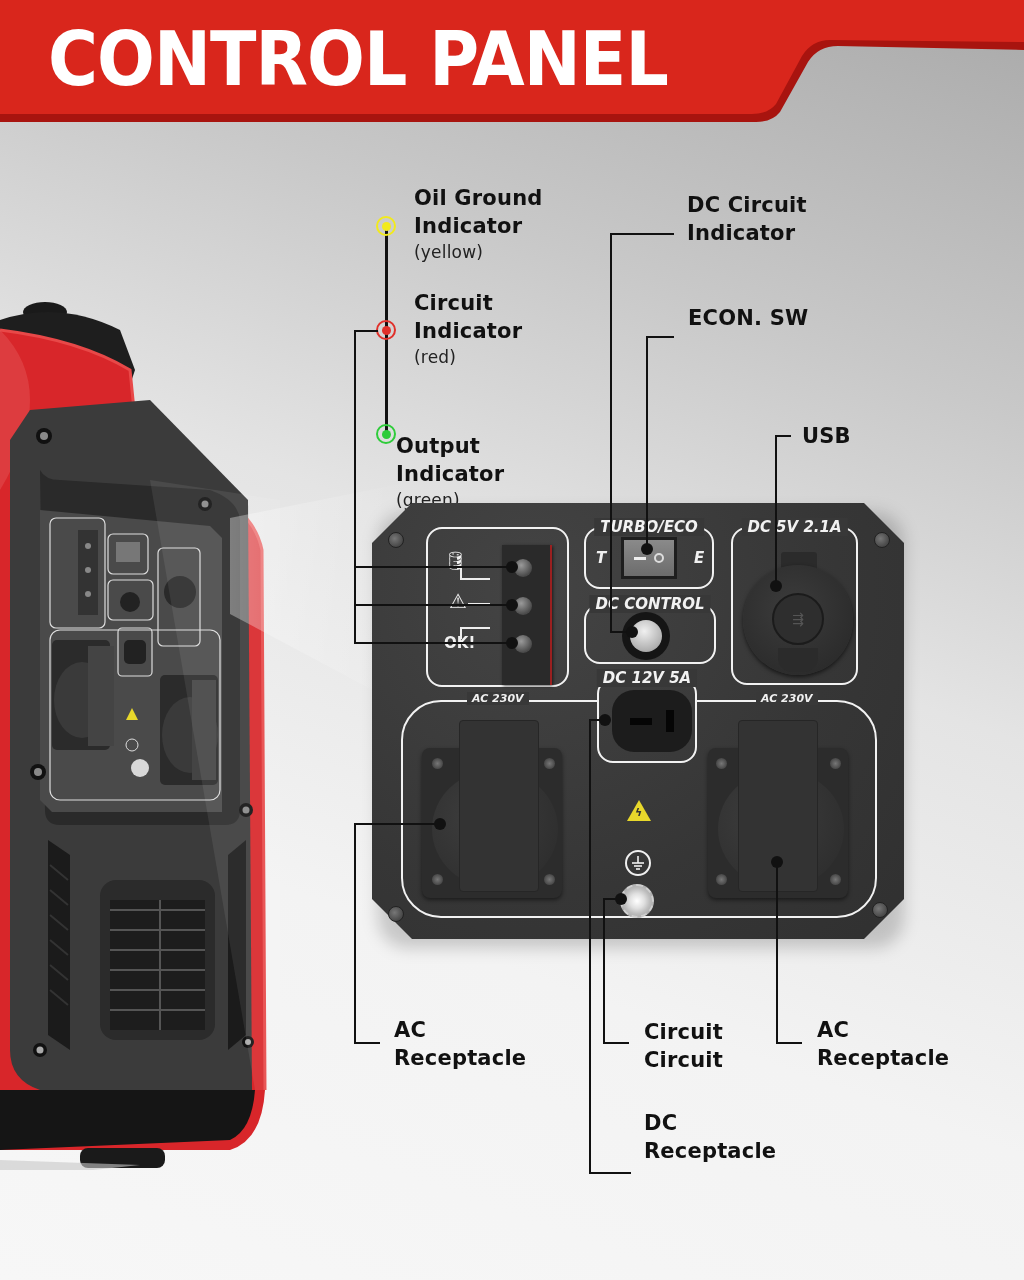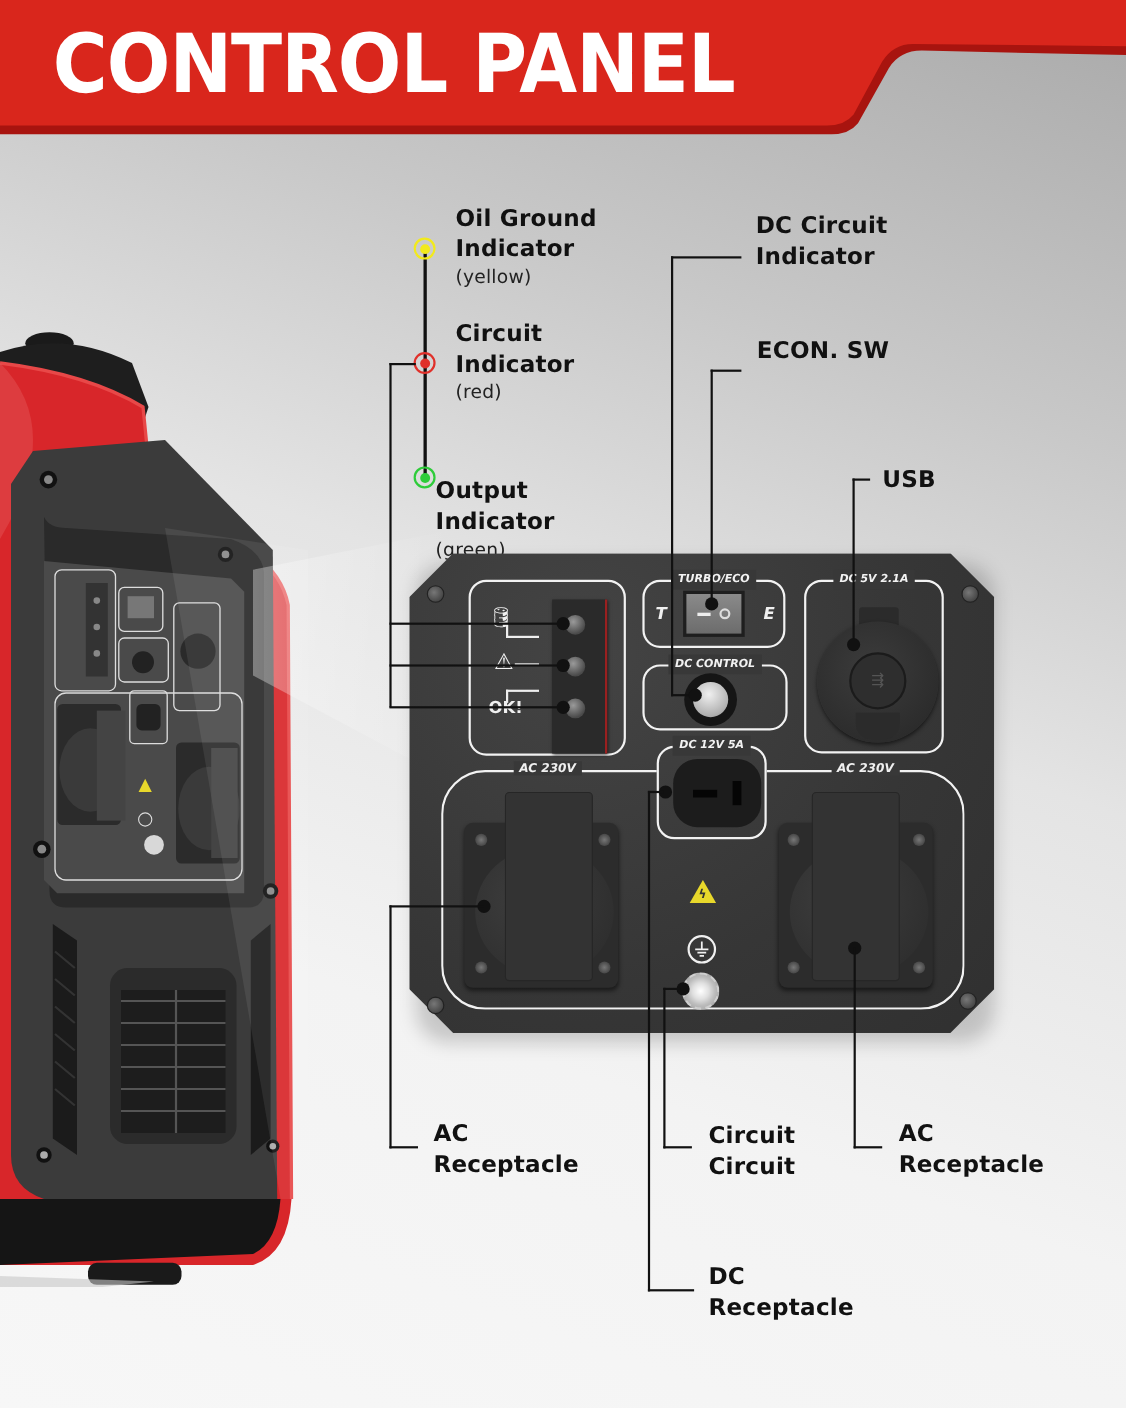--- a/index.html
+++ b/index.html
@@ -59,21 +59,21 @@
     border: 1px solid #222;
   }
 
   .box {
     position: absolute; border: 2.5px solid #f2f2f2; border-radius: 16px;
   }
   .box-title {
     position: absolute; top: -11px; left: 50%; transform: translateX(-50%);
     background: #383838; padding: 0 6px; white-space: nowrap;
     font-family: "DejaVu Sans", sans-serif; font-style: italic; font-weight: bold;
-    font-size: 10px; color: #f2f2f2; line-height: 18px;
+    font-size: 15px; color: #f2f2f2; line-height: 18px;
   }
 
   .led-strip {
     position: absolute; left: 502px; top: 545px; width: 50px; height: 140px;
     background: #2a2a2a; border-right: 2px solid #9a2020; box-shadow: 1px 1px 3px rgba(0,0,0,.6);
   }
   .led {
     position: absolute; width: 18px; height: 18px; border-radius: 50%;
     background: radial-gradient(circle at 40% 35%, #9a9a9a, #4a4a4a 70%);
   }
@@ -418,16 +418,16 @@
   <span>Receptacle</span>
 </div>
 <div class="label" style="left:644px;top:1018px;">
   <span>Circuit</span><br>
   <span>Circuit</span>
 </div>
 <div class="label" style="left:817px;top:1016px;">
   <span>AC</span><br>
   <span>Receptacle</span>
 </div>
-<div class="label" style="left:644px;top:1146px;">
+<div class="label" style="left:644px;top:1109px;">
   <span>DC</span><br>
   <span>Receptacle</span>
 </div>
 
 </body></html>

